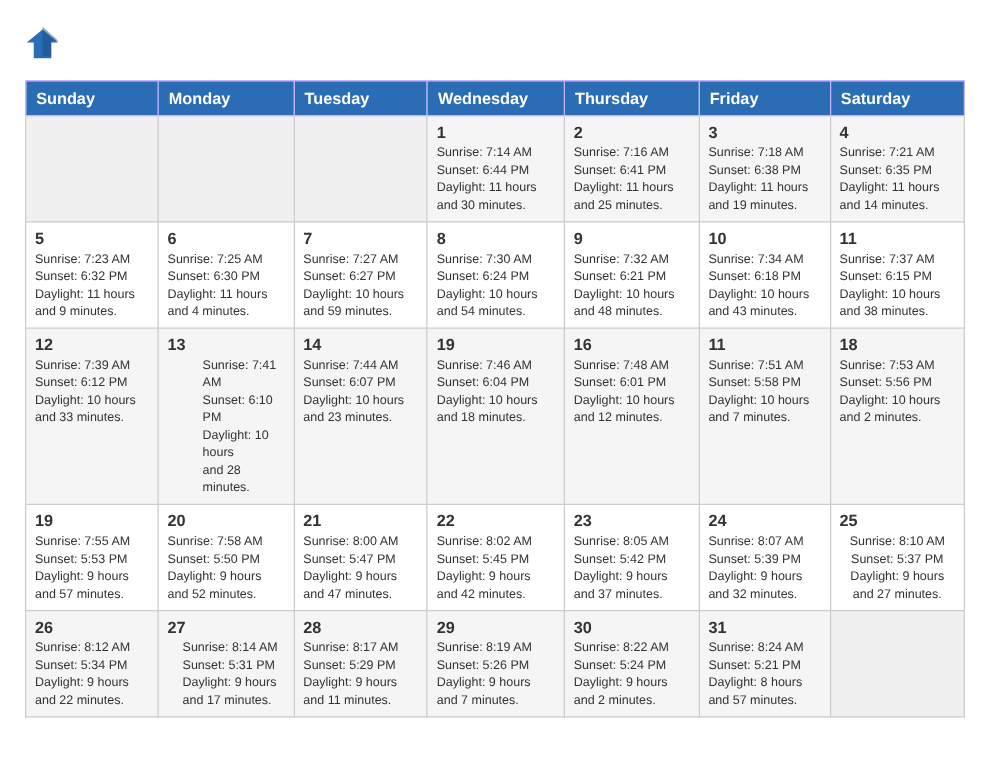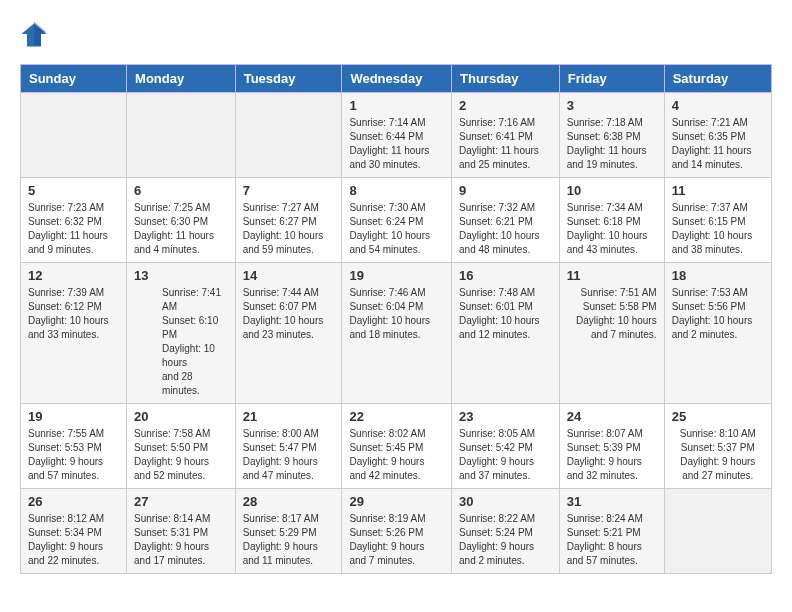--- a/index.html
+++ b/index.html
@@ -236,21 +236,21 @@
         </td>
         <td>
           <span class="day-number">16</span>
           <div class="day-info" style="white-space: pre-line;">Sunrise: 7:48 AM
 Sunset: 6:01 PM
 Daylight: 10 hours
 and 12 minutes.</div>
         </td>
         <td>
           <span class="day-number">11</span>
-          <div class="day-info" style="white-space: pre-line; text-align: right;">Sunrise: 7:51 AM
+          <div class="day-info" style="white-space: pre-line;">Sunrise: 7:51 AM
 Sunset: 5:58 PM
 Daylight: 10 hours
 and 7 minutes.</div>
         </td>
         <td>
           <span class="day-number">18</span>
           <div class="day-info" style="white-space: pre-line;">Sunrise: 7:53 AM
 Sunset: 5:56 PM
 Daylight: 10 hours
 and 2 minutes.</div>
@@ -310,21 +310,21 @@
       <tr>
         <td>
           <span class="day-number">26</span>
           <div class="day-info" style="white-space: pre-line;">Sunrise: 8:12 AM
 Sunset: 5:34 PM
 Daylight: 9 hours
 and 22 minutes.</div>
         </td>
         <td>
           <span class="day-number">27</span>
-          <div class="day-info" style="white-space: pre-line;">Sunrise: 8:14 AM
+          <div class="day-info" style="white-space: pre-line; margin-left: 12px;">Sunrise: 8:14 AM
 Sunset: 5:31 PM
 Daylight: 9 hours
 and 17 minutes.</div>
         </td>
         <td>
           <span class="day-number">28</span>
           <div class="day-info" style="white-space: pre-line;">Sunrise: 8:17 AM
 Sunset: 5:29 PM
 Daylight: 9 hours
 and 11 minutes.</div>

